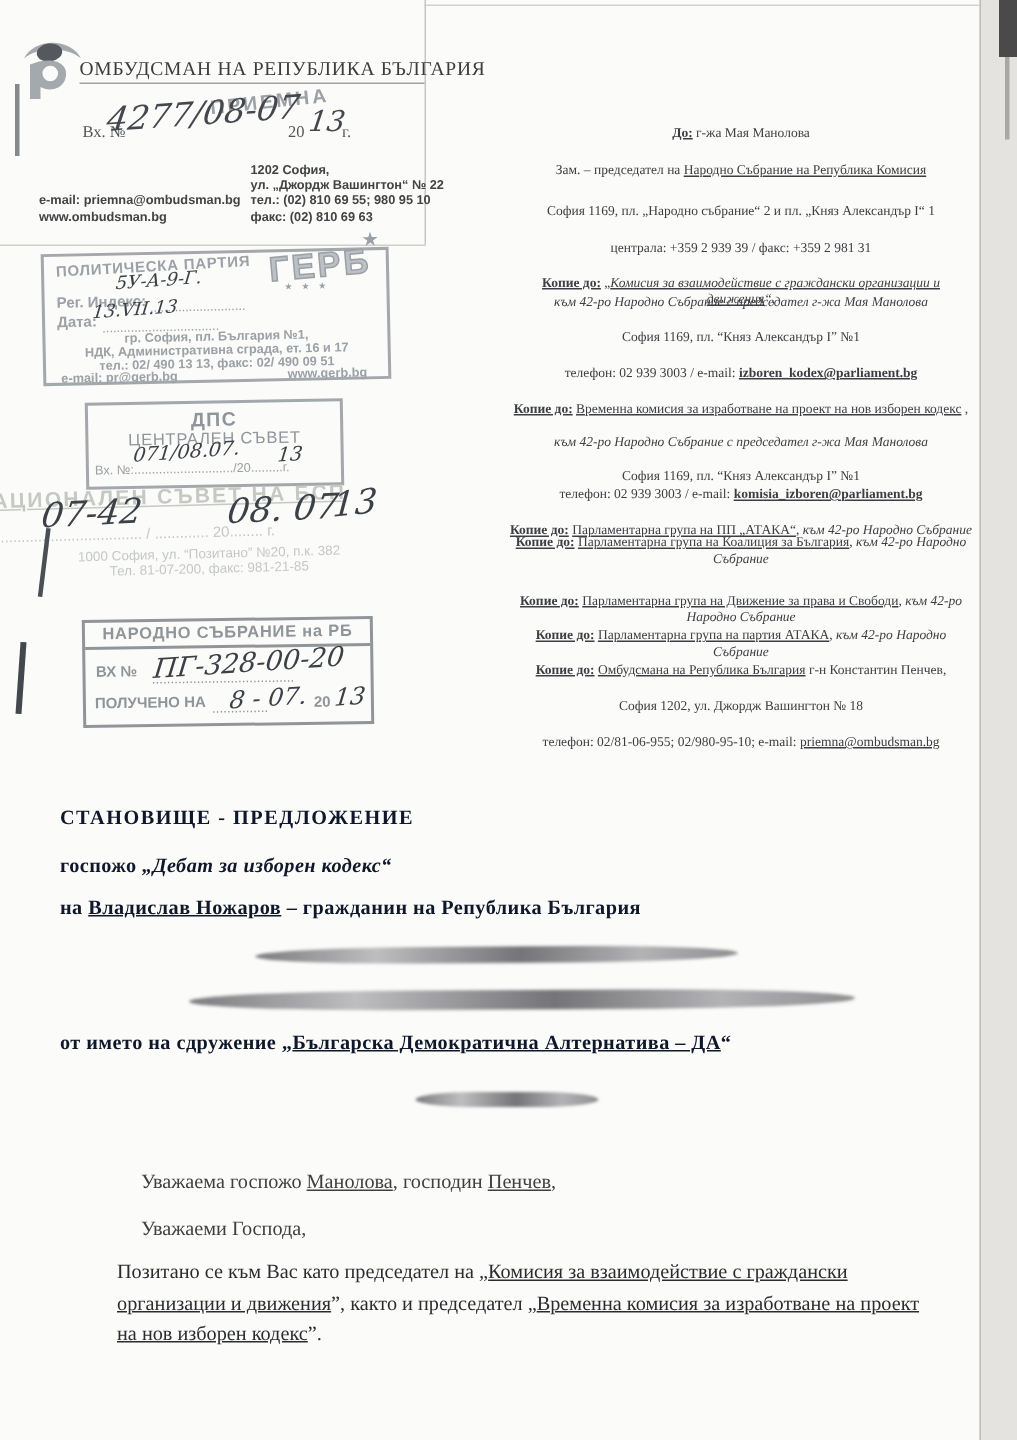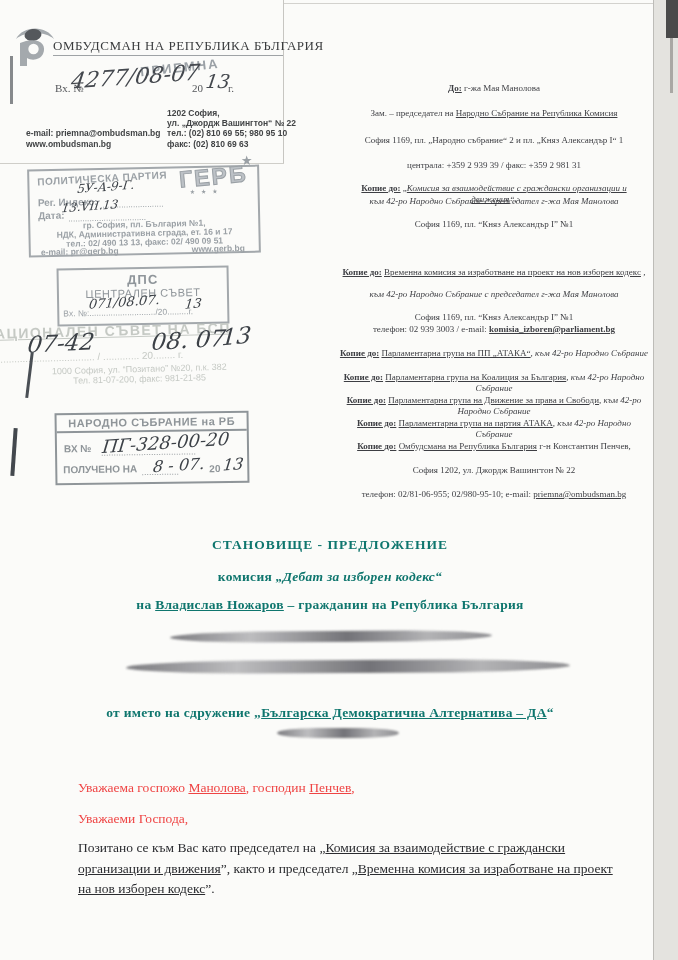--- a/index.html
+++ b/index.html
@@ -35,23 +35,23 @@
   .dps-sub{font-size:11px;letter-spacing:.5px;color:#8f959a;text-align:center;}
   .dots-row{font-size:8.5px;color:#9ba1a6;}
   .bsp{color:#c5c9c4;font-family:"Liberation Sans",sans-serif;}
   .ns{color:#8f9599;font-family:"Liberation Sans",sans-serif;}
   .hw-dark{font-family:"DejaVu Serif",serif;font-style:italic;color:#3c4147;transform:skewX(-10deg) rotate(-3deg);display:inline-block;}
 
   
   .rline{left:338px;width:312px;text-align:center;font-size:9px;line-height:11px;color:#3d3e43;}
 
   
-  .tline{left:40px;width:580px;text-align:center;font-size:13.5px;color:#0f766e;letter-spacing:.3px;}
+  .tline{left:40px;width:580px;text-align:left;font-size:13.5px;color:#0f172a;letter-spacing:.3px;}
   .smudge{background:linear-gradient(90deg,rgba(88,88,94,.78),rgba(128,128,134,.5) 25%,rgba(82,82,88,.8) 55%,rgba(120,120,126,.55) 80%,rgba(95,95,100,.7));filter:blur(1.1px);border-radius:40%/60%;}
-  .bline{left:78px;width:540px;font-size:13.5px;color:#ef4444;}
+  .bline{left:94px;width:540px;font-size:13.5px;color:#404040;}
   .bpara{left:78px;width:535px;font-size:13.5px;line-height:20.5px;color:#2b2c30;text-align:left;}
 </style>
 </head>
 <body>
 
 <div class="page">
 
   <div class="abs edge-strip"></div>
   <div class="abs corner-dark"></div>
   <div class="abs corner-tail"></div>
@@ -137,37 +137,38 @@
   </section>
   <div class="abs tick" style="left:12px;top:428px;width:4px;height:48px;transform:rotate(4deg);background:#43484e"></div>
 
   <div class="abs rline" style="top:83px"><span class="u b">До:</span><span> г-жа Мая Манолова</span></div>
   <div class="abs rline" style="top:108px"><span>Зам. – председател на </span><span class="u">Народно Събрание на Република Комисия</span></div>
   <div class="abs rline" style="top:135px"><span>София 1169, пл. „Народно събрание“ 2 и пл. „Княз Александър I“ 1</span></div>
   <div class="abs rline" style="top:160px"><span>централа: +359 2 939 39 / факс: +359 2 981 31</span></div>
   <div class="abs rline" style="top:183px"><span class="u b">Копие до:</span><span> „</span><span class="u i">Комисия за взаимодействие с граждански организации и движения</span><span class="i">“,</span></div>
   <div class="abs rline" style="top:196px"><span class="i">към 42-ро Народно Събрание с председател г-жа Мая Манолова</span></div>
   <div class="abs rline" style="top:219px"><span>София 1169, пл. “Княз Александър I” №1</span></div>
+  <div class="abs rline" style="top:243px"><span>телефон: 02 939 3003 / e-mail: </span><span class="u b">izboren_kodex@parliament.bg</span></div>
   <div class="abs rline" style="top:267px"><span class="u b">Копие до:</span><span> </span><span class="u">Временна комисия за изработване на проект на нов изборен кодекс</span><span> ,</span></div>
   <div class="abs rline" style="top:289px"><span class="i">към 42-ро Народно Събрание с председател г-жа Мая Манолова</span></div>
   <div class="abs rline" style="top:312px"><span>София 1169, пл. “Княз Александър I” №1</span></div>
   <div class="abs rline" style="top:324px"><span>телефон: 02 939 3003 / e-mail: </span><span class="u b">komisia_izboren@parliament.bg</span></div>
   <div class="abs rline" style="top:348px"><span class="u b">Копие до:</span><span> </span><span class="u">Парламентарна група на ПП „АТАКА“</span><span>, </span><span class="i">към 42-ро Народно Събрание</span></div>
-  <div class="abs rline" style="top:372px"><span class="u b">Копие до:</span><span> </span><span class="u">Парламентарна група на Коалиция за България</span><span>, </span><span class="i">към 42-ро Народно Събрание</span></div>
+  <div class="abs rline" style="top:356px"><span class="u b">Копие до:</span><span> </span><span class="u">Парламентарна група на Коалиция за България</span><span>, </span><span class="i">към 42-ро Народно Събрание</span></div>
   <div class="abs rline" style="top:395px"><span class="u b">Копие до:</span><span> </span><span class="u">Парламентарна група на Движение за права и Свободи</span><span>, </span><span class="i">към 42-ро Народно Събрание</span></div>
   <div class="abs rline" style="top:418px"><span class="u b">Копие до:</span><span> </span><span class="u">Парламентарна група на партия АТАКА</span><span>, </span><span class="i">към 42-ро Народно Събрание</span></div>
   <div class="abs rline" style="top:441px"><span class="u b">Копие до:</span><span> </span><span class="u">Омбудсмана на Република България</span><span> г-н Константин Пенчев,</span></div>
-  <div class="abs rline" style="top:465px"><span>София 1202, ул. Джордж Вашингтон № 22</span></div>
+  <div class="abs rline" style="top:465px"><span>София 1202, ул. Джордж Вашингтон № 18</span></div>
   <div class="abs rline" style="top:489px"><span>телефон: 02/81-06-955; 02/980-95-10; e-mail: </span><span class="u">priemna@ombudsman.bg</span></div>
 
   <div class="abs tline" style="top:537px;letter-spacing:1px"><span class="b">СТАНОВИЩЕ - ПРЕДЛОЖЕНИЕ</span></div>
-  <div class="abs tline" style="top:569px"><span class="b">комисия </span><span class="b i">„Дебат за изборен кодекс“</span></div>
+  <div class="abs tline" style="top:569px"><span class="b">госпожо </span><span class="b i">„Дебат за изборен кодекс“</span></div>
   <div class="abs tline" style="top:597px"><span class="b">на </span><span class="u b">Владислав Ножаров</span><span class="b"> – гражданин на Република България</span></div>
   <div class="abs smudge" style="left:170px;top:631px;width:322px;height:11px;transform:rotate(-.4deg)"></div>
   <div class="abs smudge" style="left:126px;top:660px;width:444px;height:13px;transform:rotate(-.3deg)"></div>
-  <div class="abs tline" style="top:705px"><span class="b">от името на сдружение „</span><span class="u b">Българска Демократична Алтернатива – ДА</span><span class="b">“</span></div>
+  <div class="abs tline" style="top:687px"><span class="b">от името на сдружение „</span><span class="u b">Българска Демократична Алтернатива – ДА</span><span class="b">“</span></div>
   <div class="abs smudge" style="left:277px;top:728px;width:122px;height:10px"></div>
 
   <div class="abs bline" style="top:780px"><span>Уважаема госпожо </span><span class="u">Манолова</span><span>, господин </span><span class="u">Пенчев</span><span>,</span></div>
   <div class="abs bline" style="top:811px"><span>Уважаеми  Господа,</span></div>
   <div class="abs bpara" style="top:838px"><span>Позитано се към Вас като председател на „</span><span class="u">Комисия за взаимодействие с граждански организации и движения</span><span>”, както и председател  „</span><span class="u">Временна комисия за изработване на проект на нов изборен кодекс</span><span>”.</span></div>
 
 </div>
 
 </body></html>

